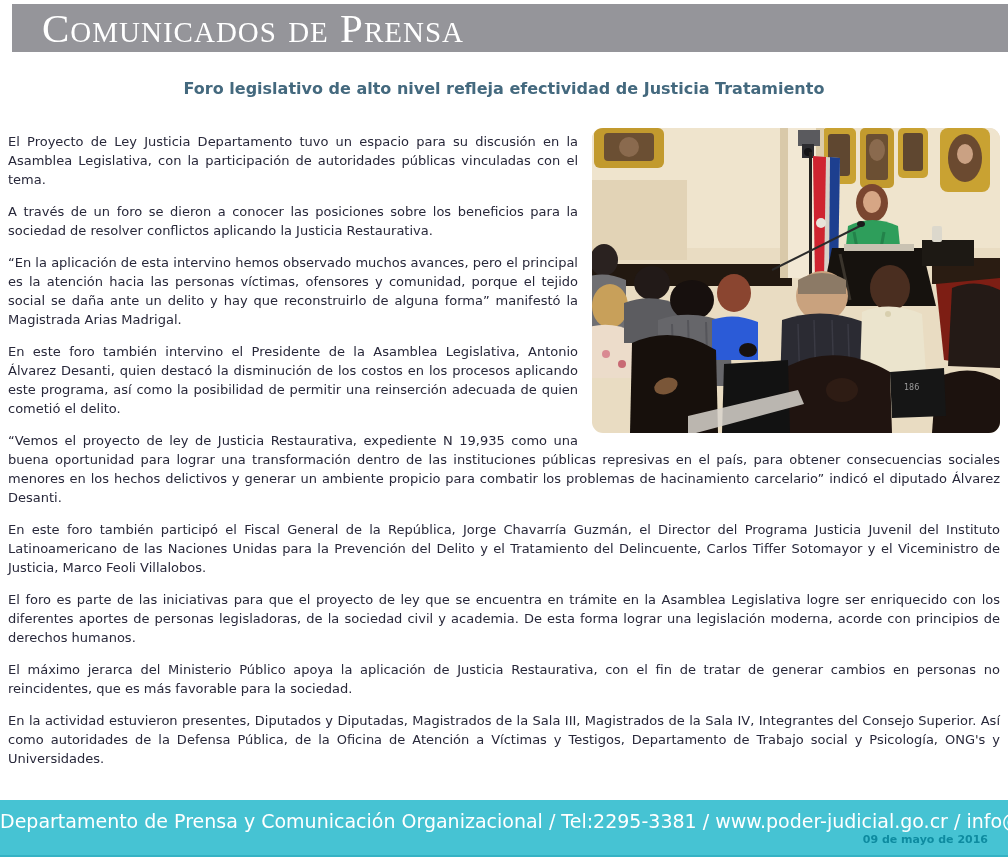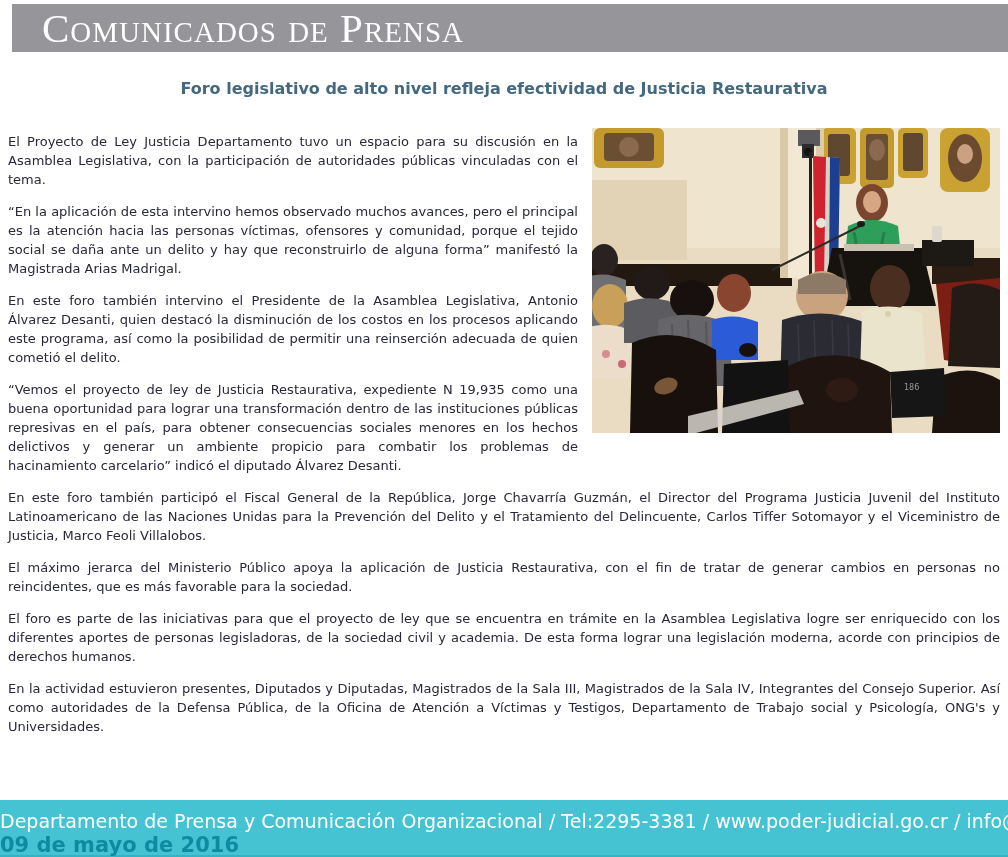--- a/index.html
+++ b/index.html
@@ -35,52 +35,54 @@
     color:#28283a;
     font-size:13px;
     line-height:19px;
     text-align:justify;
   }
   .photo-wrap {
     float:right;
     width:408px; height:305px;
     margin:-4px 0 10px 14px;
     overflow:hidden;
+    border-radius:11px;
   }
   .photo-wrap svg { display:block; width:408px; height:305px; }
   .content p { margin:0 0 13px 0; }
   .footer {
     position:absolute; left:0; bottom:0;
     width:1008px; height:57px;
     background:#46c3d3;
     border-bottom:2px solid #35b2c4;
     padding-top:10px;
   }
   .footer-line {
     color:#ffffff;
     font-size:19px;
     text-align:center;
     white-space:nowrap;
   }
   .footer-date {
     color:#0e8ba0;
-    font-size:21px;
+    font-size:11px;
     font-weight:bold;
+    text-align:right;
     padding-right:20px;
     margin-top:1px;
   }
 </style>
 </head>
 <body>
 
 <div class="banner">
   <div class="banner-title">Comunicados de Prensa</div>
 </div>
 
-<h1 class="article-title">Foro legislativo de alto nivel refleja efectividad de Justicia Restaurativa</h1>
+<h1 class="article-title">Foro legislativo de alto nivel refleja efectividad de Justicia Tratamiento</h1>
 
 <div class="content">
   <div class="photo-wrap" role="img" aria-label="Foro en la Asamblea Legislativa: magistrada hablando en un podio junto a la bandera de Costa Rica ante público sentado">
     <svg viewBox="0 0 408 305" xmlns="http://www.w3.org/2000/svg">
 
       <rect x="0" y="0" width="408" height="305" fill="#e9dcc2"></rect>
       <rect x="0" y="0" width="408" height="120" fill="#efe4cd"></rect>
       <rect x="0" y="52" width="95" height="80" fill="#e2d3b6"></rect>
 
       <rect x="0" y="136" width="200" height="22" fill="#221810"></rect>
@@ -175,26 +177,27 @@
 
       <path d="M132 236 L196 232 L198 305 L130 305 Z" fill="#121212"></path>
       <path d="M298 244 L352 240 L354 288 L300 290 Z" fill="#161616"></path>
       <text x="312" y="262" font-size="8" fill="#9a9a9a" font-family="DejaVu Sans, sans-serif">186</text>
 
       <path d="M96 288 L206 262 L212 276 L104 305 L96 305 Z" fill="#d8d4cc" opacity="0.85"></path>
     </svg>
   </div>
   <div>
       <p>El Proyecto de Ley Justicia Departamento tuvo un espacio para su discusión en la Asamblea Legislativa, con la participación de autoridades públicas vinculadas con el tema.</p>
+      <p>A través de un foro se dieron a conocer las posiciones sobre los beneficios para la sociedad de resolver conflictos aplicando la Justicia Restaurativa.</p>
       <p>“En la aplicación de esta intervino hemos observado muchos avances, pero el principal es la atención hacia las personas víctimas, ofensores y comunidad, porque el tejido social se daña ante un delito y hay que reconstruirlo de alguna forma” manifestó la Magistrada Arias Madrigal.</p>
       <p>En este foro también intervino el Presidente de la Asamblea Legislativa, Antonio Álvarez Desanti, quien destacó la disminución de los costos en los procesos aplicando este programa, así como la posibilidad de permitir una reinserción adecuada de quien cometió el delito.</p>
       <p>“Vemos el proyecto de ley de Justicia Restaurativa, expediente N 19,935 como una buena oportunidad para lograr una transformación dentro de las instituciones públicas represivas en el país, para obtener consecuencias sociales menores en los hechos delictivos y generar un ambiente propicio para combatir los problemas de hacinamiento carcelario” indicó el diputado Álvarez Desanti.</p>
       <p>En este foro también participó el Fiscal General de la República, Jorge Chavarría Guzmán, el Director del Programa Justicia Juvenil del Instituto Latinoamericano de las Naciones Unidas para la Prevención del Delito y el Tratamiento del Delincuente, Carlos Tiffer Sotomayor y el Viceministro de Justicia, Marco Feoli Villalobos.</p>
+      <p>El foro es parte de las iniciativas para que el proyecto de ley que se encuentra en trámite en la Asamblea Legislativa logre ser enriquecido con los diferentes aportes de personas legisladoras, de la sociedad civil y academia. De esta forma lograr una legislación moderna, acorde con principios de derechos humanos.</p>
       <p>El máximo jerarca del Ministerio Público apoya la aplicación de Justicia Restaurativa, con el fin de tratar de generar cambios en personas no reincidentes, que es más favorable para la sociedad.</p>
-      <p>El foro es parte de las iniciativas para que el proyecto de ley que se encuentra en trámite en la Asamblea Legislativa logre ser enriquecido con los diferentes aportes de personas legisladoras, de la sociedad civil y academia. De esta forma lograr una legislación moderna, acorde con principios de derechos humanos.</p>
       <p>En la actividad estuvieron presentes, Diputados y Diputadas, Magistrados de la Sala III, Magistrados de la Sala IV, Integrantes del Consejo Superior. Así como autoridades de la Defensa Pública, de la Oficina de Atención a Víctimas y Testigos, Departamento de Trabajo social y Psicología, ONG's y Universidades.</p>
     </div>
 </div>
 
 <div class="footer">
   <div class="footer-line">Departamento de Prensa y Comunicación Organizacional / Tel:2295-3381 / www.poder-judicial.go.cr / info@poder-judicial.go.cr</div>
   <div class="footer-date">09 de mayo de 2016</div>
 </div>
 
 </body></html>

